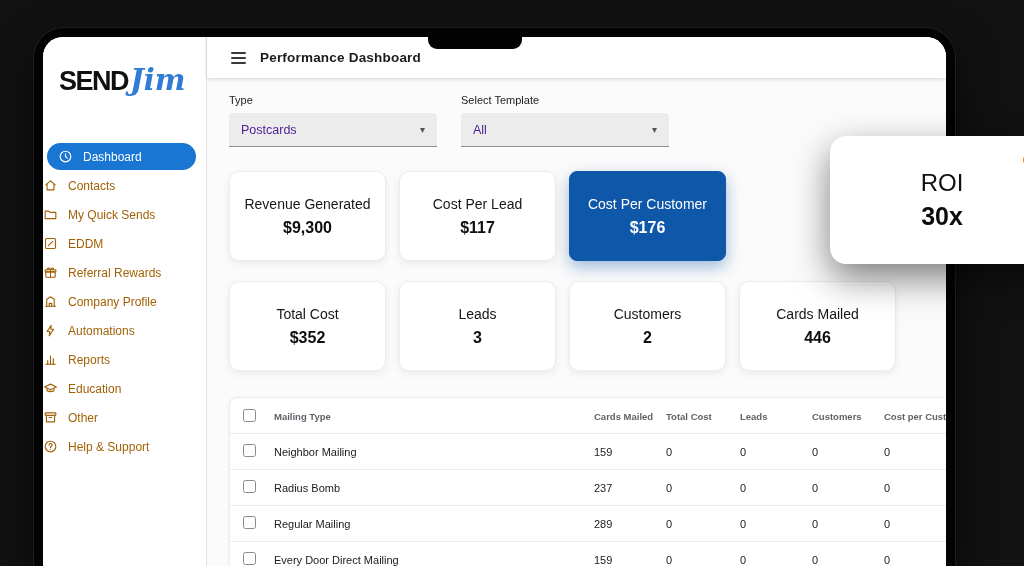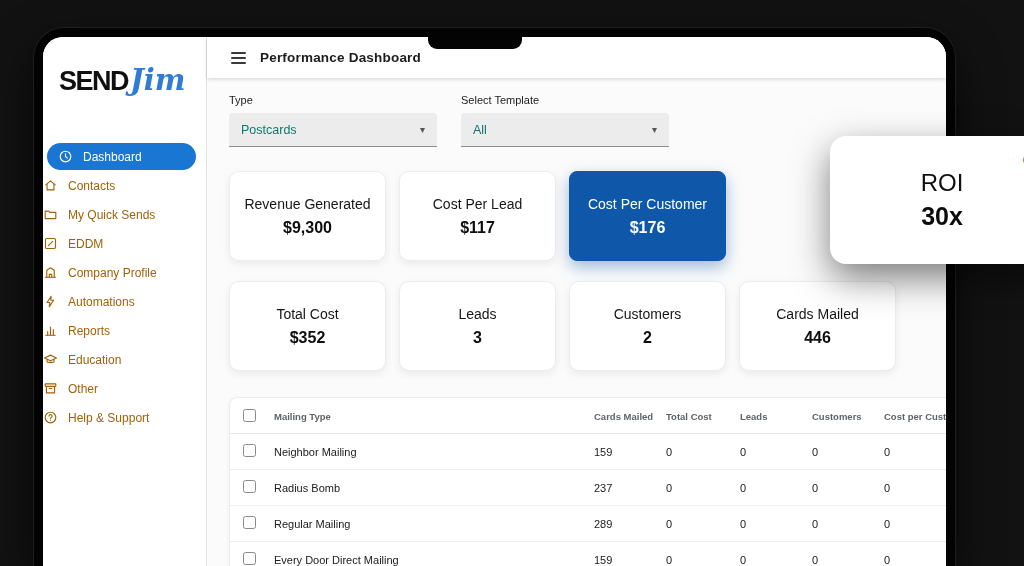--- a/index.html
+++ b/index.html
@@ -45,21 +45,21 @@
     padding:0;cursor:pointer;width:15px;}
   .hamburger span{height:2px;background:#3a3a3a;border-radius:1px;display:block;}
   .topbar h1{font-size:13.5px;font-weight:bold;color:#1c1c1c;margin:0;letter-spacing:.2px;}
   .main{flex:1;padding:16px 0 0 22px;position:relative;overflow:hidden;}
   
   .filters{display:flex;gap:24px;}
   .filter-label{font-size:11px;color:#1d1d1d;margin-bottom:7px;}
   .select{width:208px;height:34px;background:#ececec;border:none;
     border-bottom:1px solid #8f8f8f;border-radius:4px 4px 0 0;
     display:flex;align-items:center;justify-content:space-between;
-    padding:0 12px;font-size:12.5px;color:#0f766e;cursor:pointer;box-sizing:border-box;}
+    padding:0 12px;font-size:12.5px;color:#4c1d95;cursor:pointer;box-sizing:border-box;}
   .caret{color:#555;font-size:10px;line-height:1;}
   .caret::after{content:"▾";}
   
   .cards-row{display:flex;gap:13px;margin-top:24px;}
   .cards-row.second{margin-top:20px;}
   .stat-card{width:157px;height:90px;background:#fff;border:1px solid #ececec;
     border-radius:10px;box-shadow:0 3px 8px rgba(0,0,0,.07);
     display:flex;flex-direction:column;align-items:center;justify-content:center;
     gap:7px;box-sizing:border-box;}
   .stat-label{font-size:14px;color:#161616;text-align:center;}
@@ -135,20 +135,31 @@
           <svg viewBox="0 0 24 24" fill="none" stroke="currentColor" stroke-width="1.8" stroke-linecap="round" stroke-linejoin="round">
               <rect x="4" y="4" width="16" height="16" rx="2"></rect>
               <path d="M8.5 15.5L15.5 8.5"></path>
             </svg>
         </span>
         <span class="nav-label">EDDM</span>
       </div>
       <div class="nav-item">
         <span class="nav-icon">
           <svg viewBox="0 0 24 24" fill="none" stroke="currentColor" stroke-width="1.8" stroke-linecap="round" stroke-linejoin="round">
+              <rect x="4.5" y="11" width="15" height="8.5" rx="1"></rect>
+              <path d="M3.5 7.5h17V11h-17z"></path>
+              <path d="M12 7.5v12"></path>
+              <path d="M12 7.5c-2-4-6-2.5-4.5 0M12 7.5c2-4 6-2.5 4.5 0"></path>
+            </svg>
+        </span>
+        <span class="nav-label">Referral Rewards</span>
+      </div>
+      <div class="nav-item">
+        <span class="nav-icon">
+          <svg viewBox="0 0 24 24" fill="none" stroke="currentColor" stroke-width="1.8" stroke-linecap="round" stroke-linejoin="round">
               <path d="M4 19.5h16"></path>
               <path d="M6 19.5V8.5L12 4.5l6 4v11"></path>
               <path d="M10 19.5V15h4v4.5"></path>
             </svg>
         </span>
         <span class="nav-label">Company Profile</span>
       </div>
       <div class="nav-item">
         <span class="nav-icon">
           <svg viewBox="0 0 24 24" fill="none" stroke="currentColor" stroke-width="1.8" stroke-linecap="round" stroke-linejoin="round">

